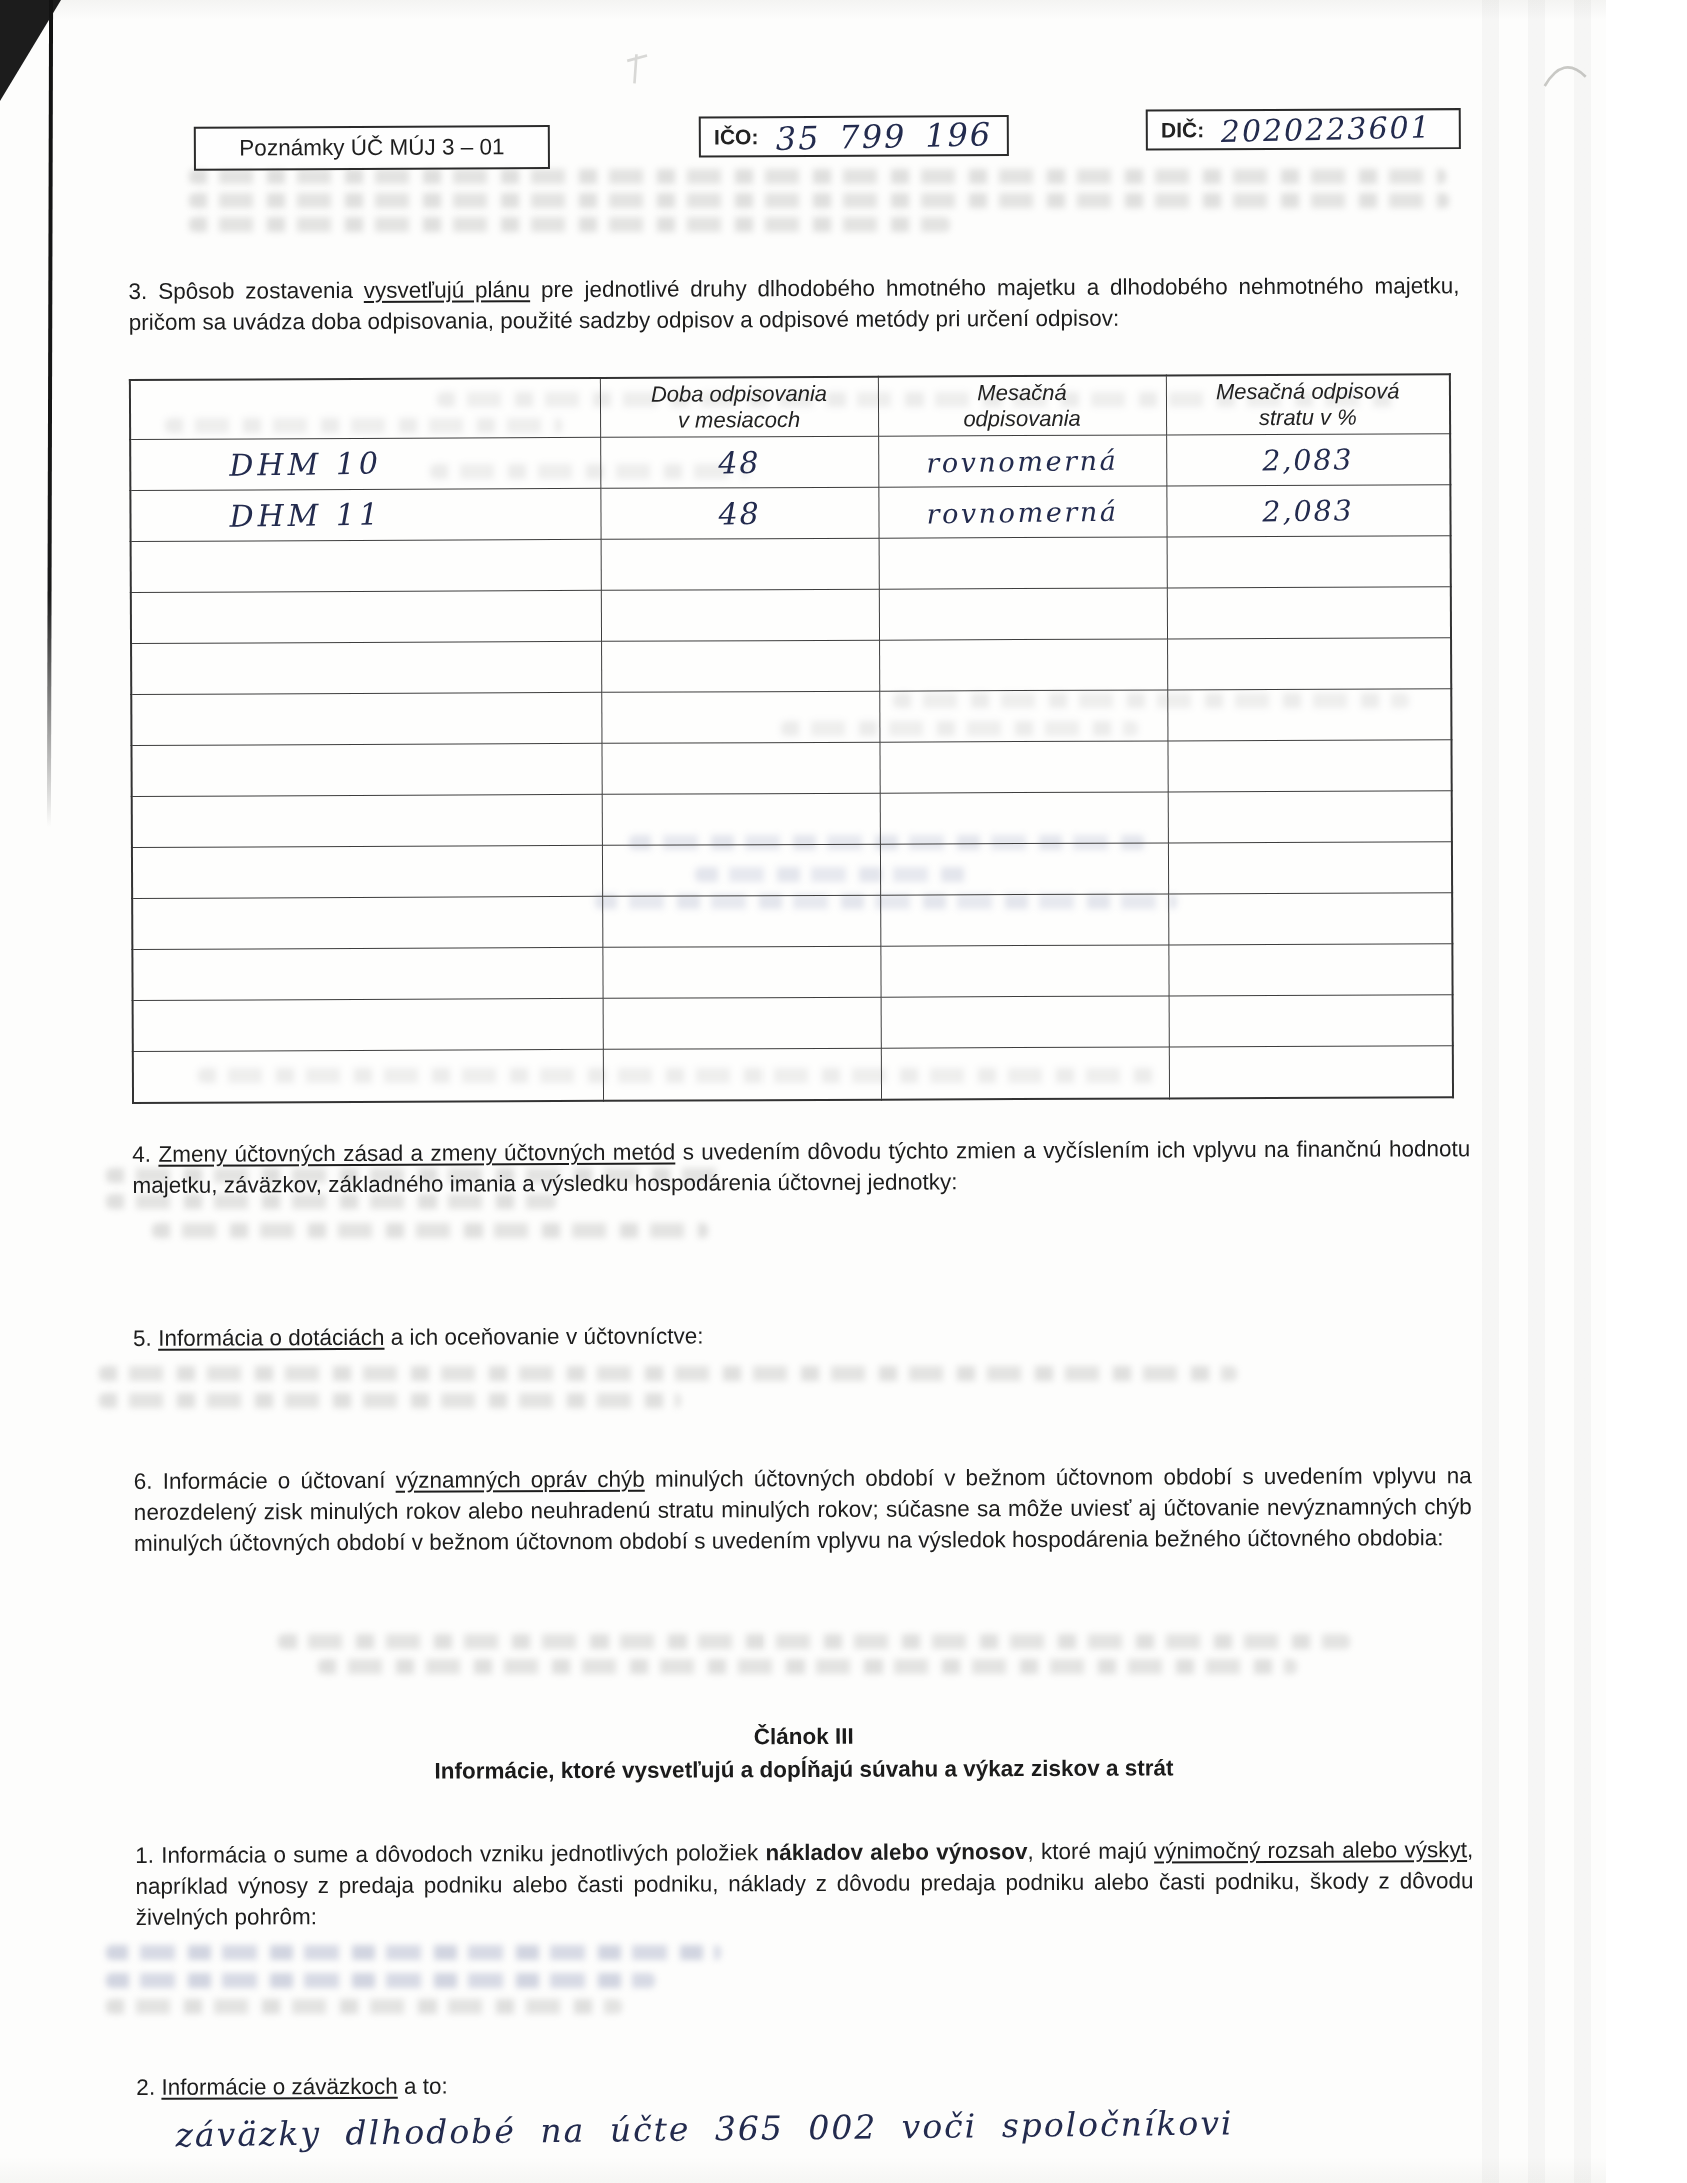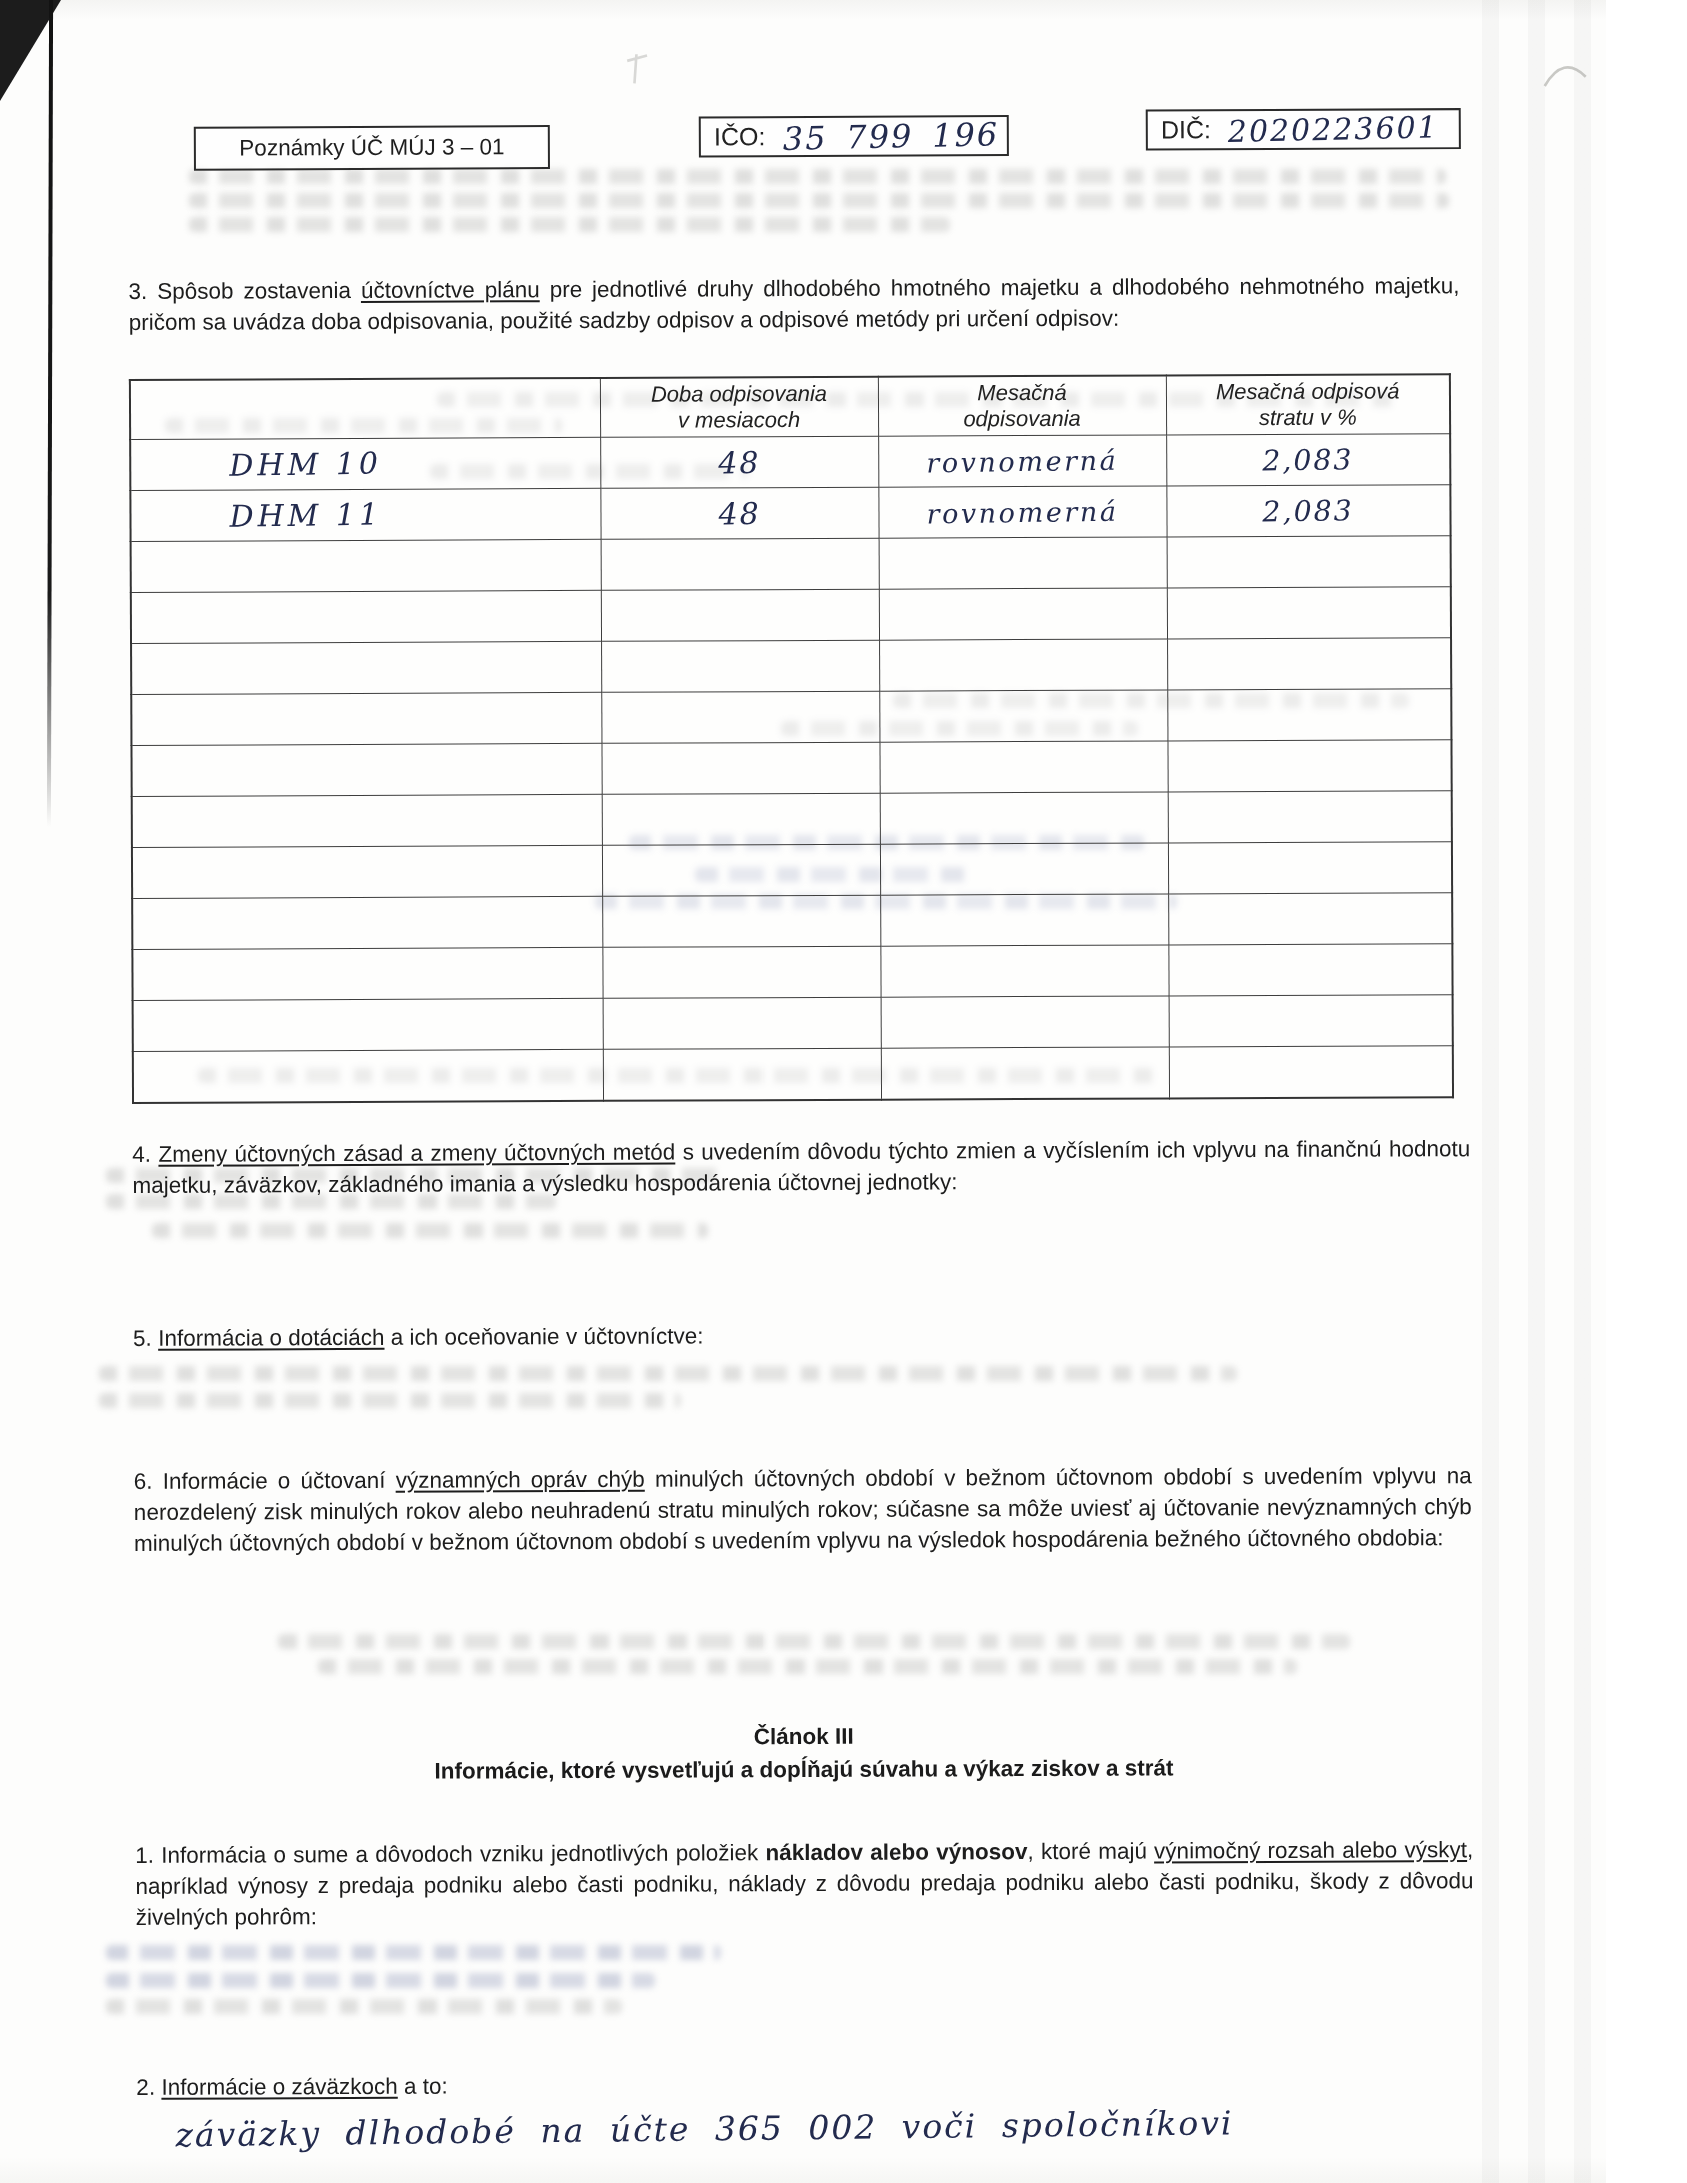--- a/index.html
+++ b/index.html
@@ -54,21 +54,21 @@
   .hbox {
     position: absolute;
     border: 2px solid #2b2b2b;
     background: rgba(255,255,255,0.55);
     display: flex; align-items: center;
     font-size: 22.5px;
   }
   .hbox.form-code { left: 198px; top: 124px; width: 352px; height: 40px; justify-content: center; }
   .hbox.ico { left: 703px; top: 116px; width: 310px; height: 41px; padding-left: 13.2px; box-sizing: border-box; }
   .hbox.dic { left: 1150px; top: 111px; width: 315px; height: 41px; padding-left: 13.2px; box-sizing: border-box; }
-  .hbox .lbl { font-size: 25px; color: #222; }
+  .hbox .lbl { font-size: 21px; color: #222; font-weight: bold; }
   
   .hand {
     font-family: "DejaVu Serif", serif;
     font-style: italic;
     color: #232b4e;
     letter-spacing: 2px;
   }
   .hand.idnum { font-size: 32px; margin-left: 17px; transform: rotate(-1deg); display: inline-block; word-spacing: 6.6px; }
   .hand.idnum.dic-num { font-size: 30px; }
   
@@ -182,21 +182,21 @@
     </div>
     <div class="hbox ico">
       <span class="lbl">IČO:</span>
       <span class="hand idnum">35 799 196</span>
     </div>
     <div class="hbox dic">
       <span class="lbl">DIČ:</span>
       <span class="hand idnum dic-num">2020223601</span>
     </div>
 
-    <div class="para" style="left:132px; top:273px; width:1331px;"><span>3. Spôsob zostavenia </span><span class="u">účtovníctve plánu</span><span> pre jednotlivé druhy dlhodobého hmotného majetku a dlhodobého nehmotného majetku, pričom sa uvádza doba odpisovania, použité sadzby odpisov a odpisové metódy pri určení odpisov:</span></div>
+    <div class="para" style="left:132px; top:273px; width:1331px;"><span>3. Spôsob zostavenia </span><span class="u">vysvetľujú plánu</span><span> pre jednotlivé druhy dlhodobého hmotného majetku a dlhodobého nehmotného majetku, pričom sa uvádza doba odpisovania, použité sadzby odpisov a odpisové metódy pri určení odpisov:</span></div>
 
     <table class="dep-table">
       <colgroup>
         <col style="width:470px">
           <col style="width:278px">
           <col style="width:288px">
           <col style="width:284px">
       </colgroup>
       <thead>
         <tr>

